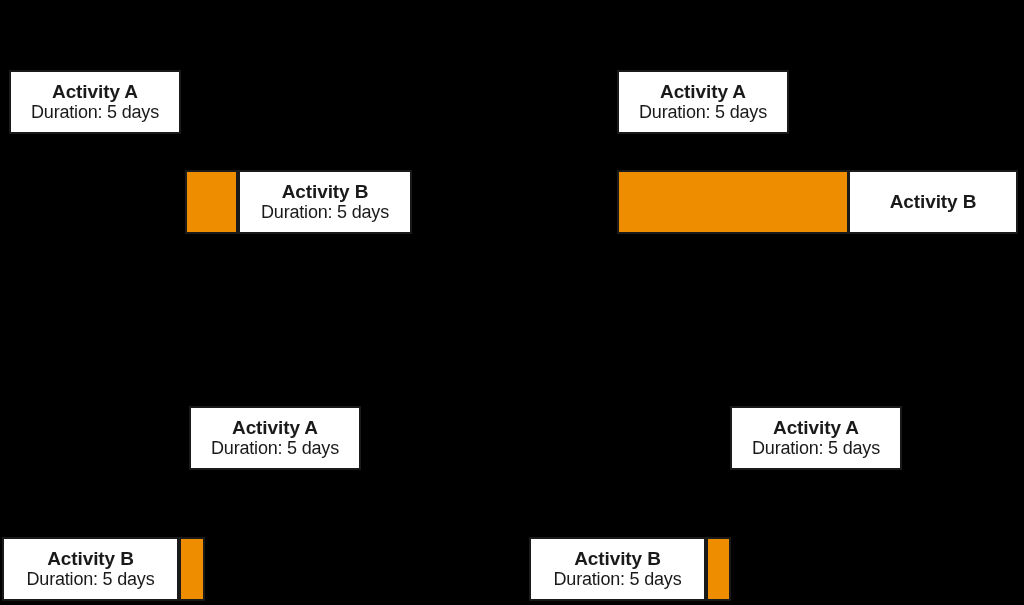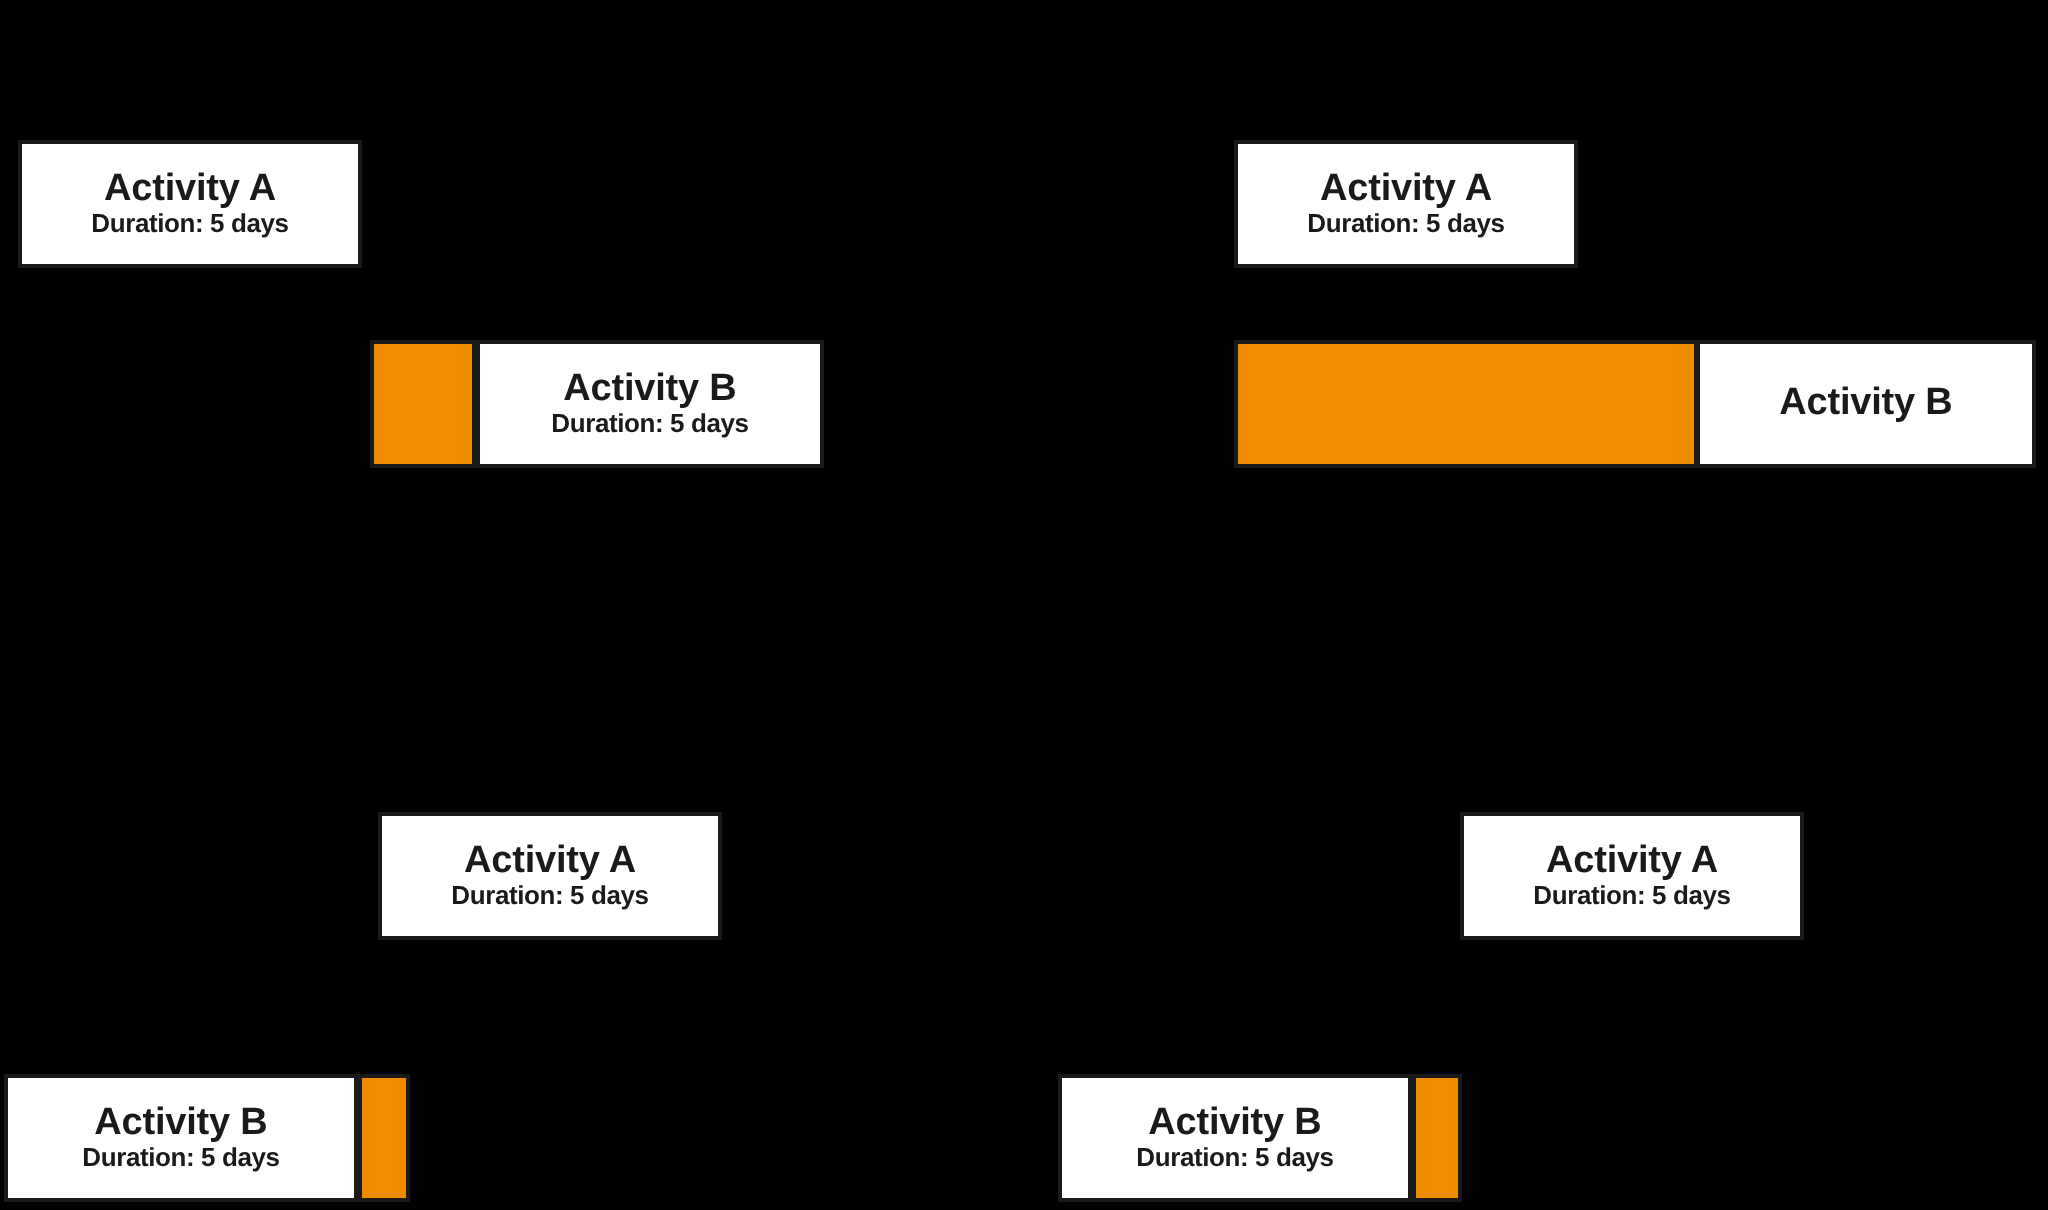--- a/index.html
+++ b/index.html
@@ -40,22 +40,22 @@
     line-height: 1.06;
     padding: 0 4px;
   }
   .act-title {
     font-size: 19px;
     font-weight: bold;
     letter-spacing: -0.1px;
     white-space: nowrap;
   }
   .act-sub {
-    font-size: 13px;
-    font-weight: bold;
+    font-size: 18px;
+    font-weight: normal;
     letter-spacing: -0.2px;
     white-space: nowrap;
   }
 
   
   .lag-bar {
     position: absolute;
     box-sizing: border-box;
     background: #EE8D00;
     border: 2px solid #1A1A1A;

